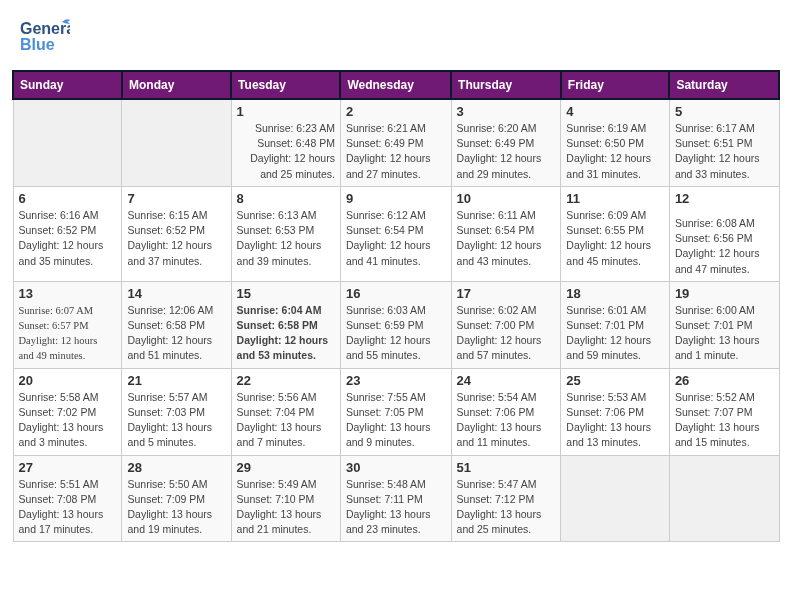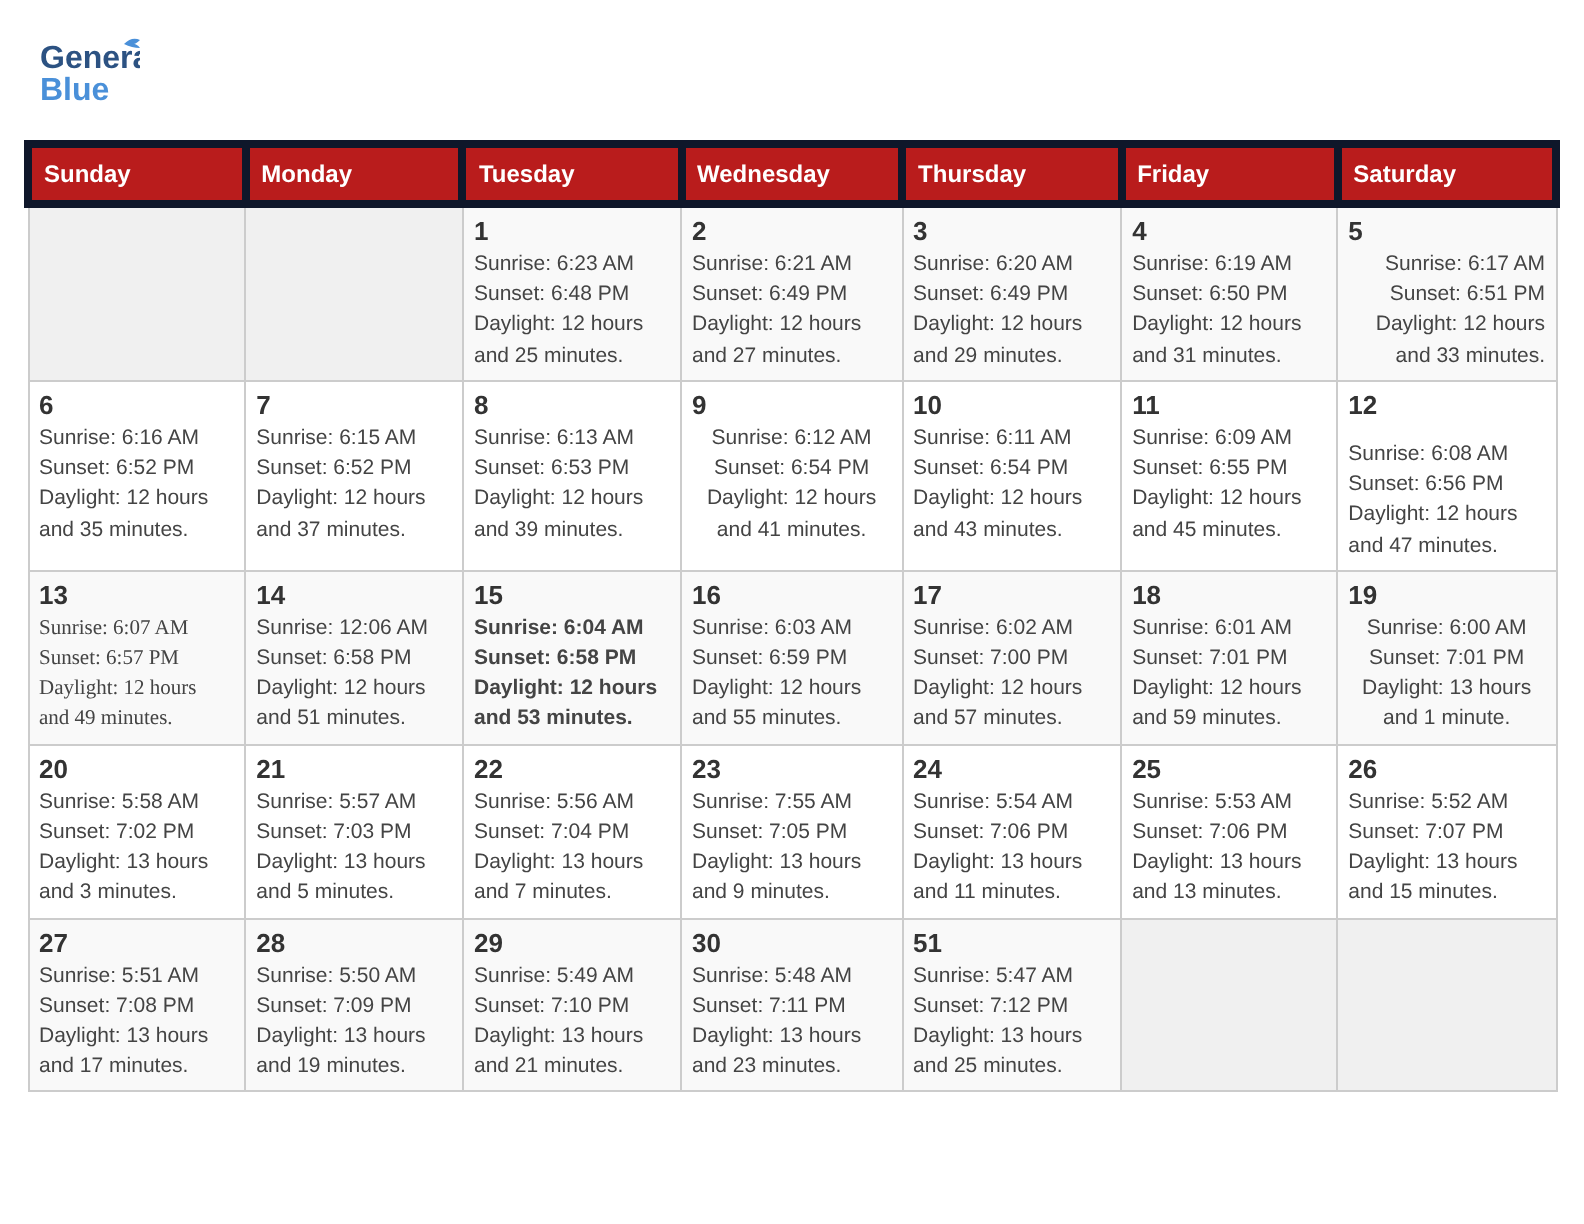--- a/index.html
+++ b/index.html
@@ -31,27 +31,27 @@
     }
     .calendar-container {
       padding: 0 12px 12px 12px;
     }
     table {
       width: 100%;
       border-collapse: collapse;
       font-size: 11px;
     }
     thead tr th {
-      background-color: #b91c1c;
+      background-color: #701a75;
       color: #fff;
       text-align: left;
       padding: 6px 6px;
       font-size: 12px;
       font-weight: 600;
-      border: 4px solid #0f172a;
+      border: 2px solid #0f172a;
     }
     tbody tr td {
       vertical-align: top;
       border: 1px solid #ccc;
       padding: 4px 5px;
       min-height: 80px;
       width: 113px;
     }
     .day-number {
       font-size: 13px;
@@ -114,21 +114,21 @@
           <th>Friday</th>
           <th>Saturday</th>
         </tr>
     </thead>
     <tbody id="calendar-body">
     <tr>
           <td class="empty-cell"></td>
           <td class="empty-cell"></td>
           <td>
             <span class="day-number">1</span>
-            <div class="day-info" style="white-space: pre-line;">Sunrise: 6:23 AM
+            <div class="day-info" style="white-space: pre-line; text-align: right;">Sunrise: 6:23 AM
 Sunset: 6:48 PM
 Daylight: 12 hours
 and 25 minutes.</div>
           </td>
           <td>
             <span class="day-number">2</span>
             <div class="day-info" style="white-space: pre-line;">Sunrise: 6:21 AM
 Sunset: 6:49 PM
 Daylight: 12 hours
 and 27 minutes.</div>
@@ -142,21 +142,21 @@
           </td>
           <td>
             <span class="day-number">4</span>
             <div class="day-info" style="white-space: pre-line;">Sunrise: 6:19 AM
 Sunset: 6:50 PM
 Daylight: 12 hours
 and 31 minutes.</div>
           </td>
           <td>
             <span class="day-number">5</span>
-            <div class="day-info" style="white-space: pre-line; text-align: right;">Sunrise: 6:17 AM
+            <div class="day-info" style="white-space: pre-line;">Sunrise: 6:17 AM
 Sunset: 6:51 PM
 Daylight: 12 hours
 and 33 minutes.</div>
           </td>
         </tr>
         <tr>
           <td>
             <span class="day-number">6</span>
             <div class="day-info" style="white-space: pre-line;">Sunrise: 6:16 AM
 Sunset: 6:52 PM
@@ -172,21 +172,21 @@
           </td>
           <td>
             <span class="day-number">8</span>
             <div class="day-info" style="white-space: pre-line;">Sunrise: 6:13 AM
 Sunset: 6:53 PM
 Daylight: 12 hours
 and 39 minutes.</div>
           </td>
           <td>
             <span class="day-number">9</span>
-            <div class="day-info" style="white-space: pre-line; text-align: center;">Sunrise: 6:12 AM
+            <div class="day-info" style="white-space: pre-line;">Sunrise: 6:12 AM
 Sunset: 6:54 PM
 Daylight: 12 hours
 and 41 minutes.</div>
           </td>
           <td>
             <span class="day-number">10</span>
             <div class="day-info" style="white-space: pre-line;">Sunrise: 6:11 AM
 Sunset: 6:54 PM
 Daylight: 12 hours
 and 43 minutes.</div>
@@ -244,21 +244,21 @@
           </td>
           <td>
             <span class="day-number">18</span>
             <div class="day-info" style="white-space: pre-line;">Sunrise: 6:01 AM
 Sunset: 7:01 PM
 Daylight: 12 hours
 and 59 minutes.</div>
           </td>
           <td>
             <span class="day-number">19</span>
-            <div class="day-info" style="white-space: pre-line; text-align: center;">Sunrise: 6:00 AM
+            <div class="day-info" style="white-space: pre-line;">Sunrise: 6:00 AM
 Sunset: 7:01 PM
 Daylight: 13 hours
 and 1 minute.</div>
           </td>
         </tr>
         <tr>
           <td>
             <span class="day-number">20</span>
             <div class="day-info" style="white-space: pre-line;">Sunrise: 5:58 AM
 Sunset: 7:02 PM

